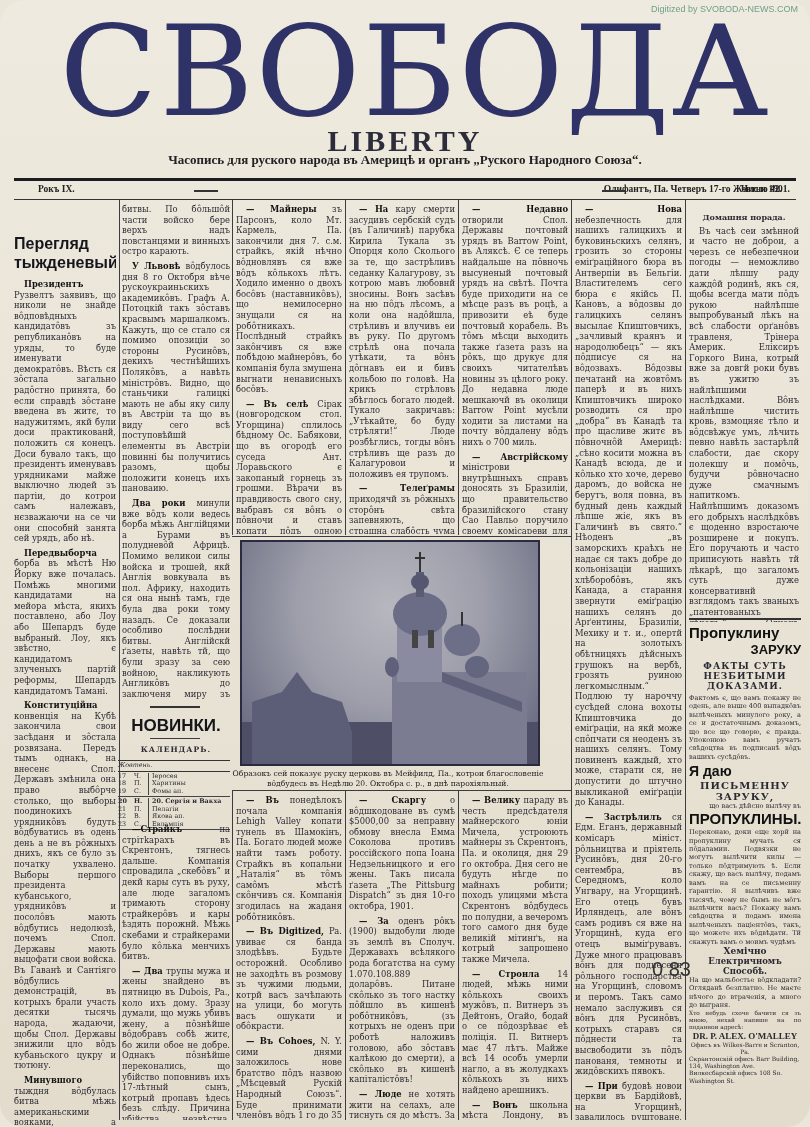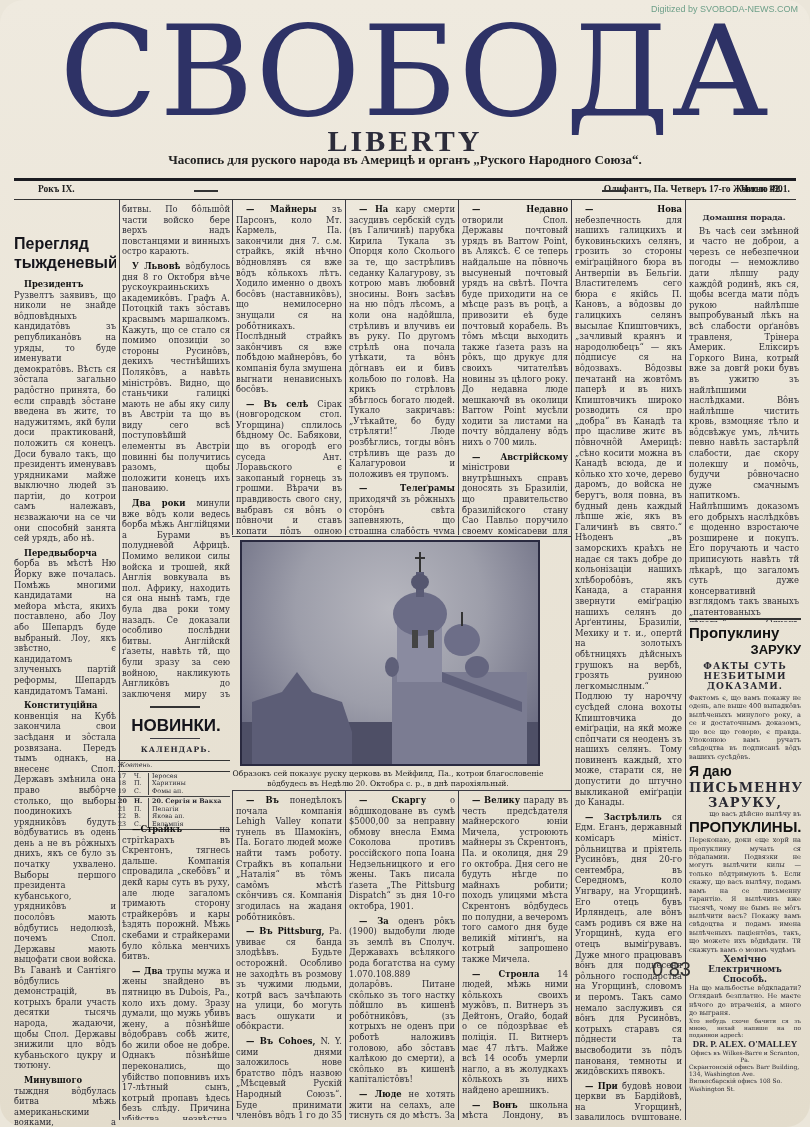--- a/index.html
+++ b/index.html
@@ -184,21 +184,21 @@
       <ellipse cx="150" cy="125" rx="7" ry="10" fill="#5f6079"></ellipse>
       <rect x="170" y="88" width="6" height="18" fill="#444"></rect>
       <rect x="186" y="88" width="6" height="18" fill="#444"></rect>
     </svg>
   </div>
   <div class="caption">Образокъ сей показує руску церковь въ Мейфилд, Па., котрои благословеніе вôдбудесь въ Недѣлю 20. Октобра с. р., в днѣ парохіяльный.</div>
   <div class="hline" style="left:232px; top:790px; width:339px;"></div>
 
   <div class="col" style="left:236px; top:795px; width:106px; height:325px;">
     <p><b>— Въ</b> <span>понедѣлокъ почала компанія Lehigh Valley копати тунель въ Шамокінъ, Па. Богато людей може найти тамъ роботу. Страйкъ въ копальни „Наталія“ въ тôмъ самôмъ мѣстѣ скôнчивъ ся. Компанія згодилась на жаданя робôтникôвъ.</span></p>
-    <p><b>— Въ Pittsburg,</b> <span>Pa. увиває ся банда злодѣѣвъ. Будьте осторожнй. Особливо не заходѣть въ розмову зъ чужими людьми, котрй васъ зачѣпають на улици, бо могуть васъ ошукати и обôкрасти.</span></p>
+    <p><b>— Въ Digitized,</b> <span>Pa. увиває ся банда злодѣѣвъ. Будьте осторожнй. Особливо не заходѣть въ розмову зъ чужими людьми, котрй васъ зачѣпають на улици, бо могуть васъ ошукати и обôкрасти.</span></p>
     <p><b>— Въ Cohoes,</b> <span>N. Y. сими днями заложилось нове братство пôдъ назвою „Мѣсцевый Рускій Народный Союзъ“. Буде принимати членôвъ вôдъ 1 го до 35 лѣтъ житя безъ вступного цѣлый сей мѣсяць. Хто хоче записатись до „Р. Н. Союза“ нехай зголосить ся до Е. Михалика на 74 Champlain st. Найлѣпше голоситись въ недѣлю вôдъ 2 до 5 годины пополудни.</span></p>
   </div>
   <div class="col" style="left:349px; top:795px; width:106px; height:325px;">
     <p><b>— Скаргу</b> <span>о вôдшкодоване въ сумѣ $5000,00 за неправну обмову внесла Емма Соколова противъ россійского попа Іоана Недзельницкого и его жены. Такъ писала ґазета „The Pittsburg Dispatch“ зъ дня 10-го октобра, 1901.</span></p>
     <p><b>— За</b> <span>оденъ рôкъ (1900) выдобули люде зъ землѣ въ Сполуч. Державахъ всѣлякого рода богатства на суму 1.070.108.889 доларôвъ. Питане скôлько зъ того настку пôйшло въ кишенѣ робôтникôвъ, (зъ котрыхъ не оденъ при роботѣ наложивъ головою, або зôставъ калѣкою до смерти), а скôлько въ кишенѣ капіталістôвъ!</span></p>
     <p><b>— Люде</b> <span>не хотять жити на селахъ, але тиснуть ся до мѣстъ. За послѣдныхъ 10 лѣтъ прибуло въ американьскихъ мѣстахъ 37 мешканцѣвъ на каждыхъ 100, мѣжь тымъ, якъ загаломъ въ краю прибуло лишь 21 людей на каждыхъ 100 мешканцѣвъ.</span></p>
   </div>
   <div class="col" style="left:462px; top:795px; width:106px; height:325px;">
     <p><b>— Велику</b> <span>параду въ честь предсѣдателя майнерского юніи Мичела, устроюють майнеры зъ Скрентонъ, Па. и околиця, дня 29 го октобра. Дня сего не будуть нѣгде по майнахъ робити; походъ улицями мѣста Скрентонъ вôдбудесь по полудни, а вечеромъ того самого дня буде великій мітинґъ, на котрый запрошено также Мичела.</span></p>
     <p><b>— Стронла</b> <span>14 людей, мѣжь ними кôлькохъ своихъ мужôвъ, п. Витнеръ зъ Дейтонъ, Огайо, бодай о се пôдозрѣває еѣ поліція. П. Витнеръ має 47 лѣтъ. Майже всѣ 14 особъ умерли нагло, а въ жолудкахъ кôлькохъ зъ нихъ найдено арешникъ.</span></p>
@@ -217,21 +217,21 @@
     <div style="text-align:center; font-weight:bold; font-size:8px; margin-bottom:3px;">Домашня порада.</div>
     <p>Въ часѣ сеи змѣнной и часто не доброи, а черезъ се небезпечнои погоды — неможливо дати лѣпшу раду каждôй родинѣ, якъ ся, щобы всегда мати пôдъ рукою найлѣпше выпробуваный лѣкъ на всѣ слабости орґанôвъ травленя, Трінера Америк. Еліксиръ Горкого Вина, котрый вже за довгй роки бувъ въ ужитю зъ найлѣпшими наслѣдками. Вôнъ найлѣпше чистить кровь, взмоцняє тѣло и вôдсвѣжує умъ, лѣчить певно навѣть застарѣлй слабости, дає скору полекшу и помôчь, будучи рôвночасно дуже смачнымъ напиткомъ. Найлѣпшимъ доказомъ его добрыхъ наслѣдкôвъ є щоденно взростаюче розширене и покупъ. Его поручають и часто приписують навѣть тй лѣкарѣ, що загаломъ суть дуже консервативнй взглядомъ такъ званыхъ „патентованыхъ лѣкôвъ.“ Однакъ конечнымъ есть, щобъ каждый старавъ ся дôстати лишь едино правдиве, що выробляє Jos. Triner, 799 S. Ashland Ave, Chicago, Ill. и нѣхто другій, а въ аптикахъ не берѣть жадныхъ безвартныхъ имітацій. Пытайте всюды за Трінеровымъ, фактично одинокимъ лѣчничимъ котре всегда зробить се, чого ся де сподѣють ся вôдъ него!</p>
   </div>
   <div class="hline" style="left:689px; top:618px; width:112px; border-top:2px solid #333;"></div>
   <div style="position:absolute; left:689px; top:624px; width:112px;">
     <div class="ad-title" style="font-size:15px; line-height:18px;">Пропуклину</div>
     <div class="ad-title" style="font-size:13px; line-height:16px; text-align:right;">ЗАРУКУ</div>
     <div style="font-size:9px; line-height:10px; font-weight:bold; text-align:center; letter-spacing:1px; margin:3px 0;">ФАКТЫ СУТЬ НЕЗБИТЫМИ ДОКАЗАМИ.</div>
     <div style="font-size:6.6px; line-height:8.4px; text-align:justify;">Фактомъ є, що вамъ покажу не одень, але выше 400 выпадкôвъ вылѣченыхъ минулого року, а се и достаточнымъ доказомъ, що все що говорю, є правда. Упоконюю вамъ ручатъ свѣдоцтва въ подписанѣ вôдъ вашихъ сусѣдôвъ.</div>
     <div class="ad-title" style="font-size:14px; line-height:17px; margin-top:2px;">Я даю</div>
-    <div style="font-size:13px; font-weight:bold; text-align:center; letter-spacing:1px;">ПИСЬМЕННУ ЗАРУКУ,</div>
+    <div style="font-size:10px; font-weight:bold; text-align:center; letter-spacing:1px;">ПИСЬМЕННУ ЗАРУКУ,</div>
     <div style="font-size:6.6px; text-align:right;">що васъ дѣйсно вылѣчу въ</div>
     <div class="ad-title" style="font-size:15px; line-height:18px;">ПРОПУКЛИНЫ.</div>
     <div style="font-size:6.6px; line-height:8.4px; text-align:justify;">Переконаю, доки еще хорй на пропуклину мучать ся пôдаламии. Подвязки не могутъ вылѣчити килы — только пôдтримують ѣ. Если скажу, що васъ вылѣчу, подамъ вамъ на се письменну ґарантію. Я вылѣчивъ вже тысячѣ, чому не бымъ не мôгъ вылѣчити васъ? Покажу вамъ свѣдоцтва и подамъ имена вылѣченыхъ паціентôвъ, такъ, що можете ихъ вôдвѣдати. Тй скажуть вамъ о моимъ чудѣмъ</div>
     <div style="font-size:9px; font-weight:bold; text-align:center;">Хемічно</div>
     <div style="font-size:8.5px; font-weight:bold; text-align:center;">Електричномъ Способѣ.</div>
     <div style="font-size:6.6px; line-height:8.4px; text-align:justify;">На що мальбостье вôдкладати? Огляданѣ безплатно. Не маєте нѣчого до втраченія, а много до выграня.</div>
     <div style="font-size:5.8px; line-height:7px; text-align:justify;">Хто небудь схоче бачити ся зъ мною, нехай напише на по поданнои адресѣ:</div>
     <div style="font-size:9px; font-weight:bold; text-align:center; font-family:'Liberation Serif', serif;">DR. P. ALEX. O'MALLEY</div>
     <div style="font-size:6px; text-align:center;">Офисъ въ Wilkes-Barre и Scranton, Pa.</div>
     <div style="font-size:6px; line-height:7.4px;">Скрантонскій офисъ Barr Building, 134, Washington Ave. Вилкесбарскій офисъ 108 So. Washington St.</div>

